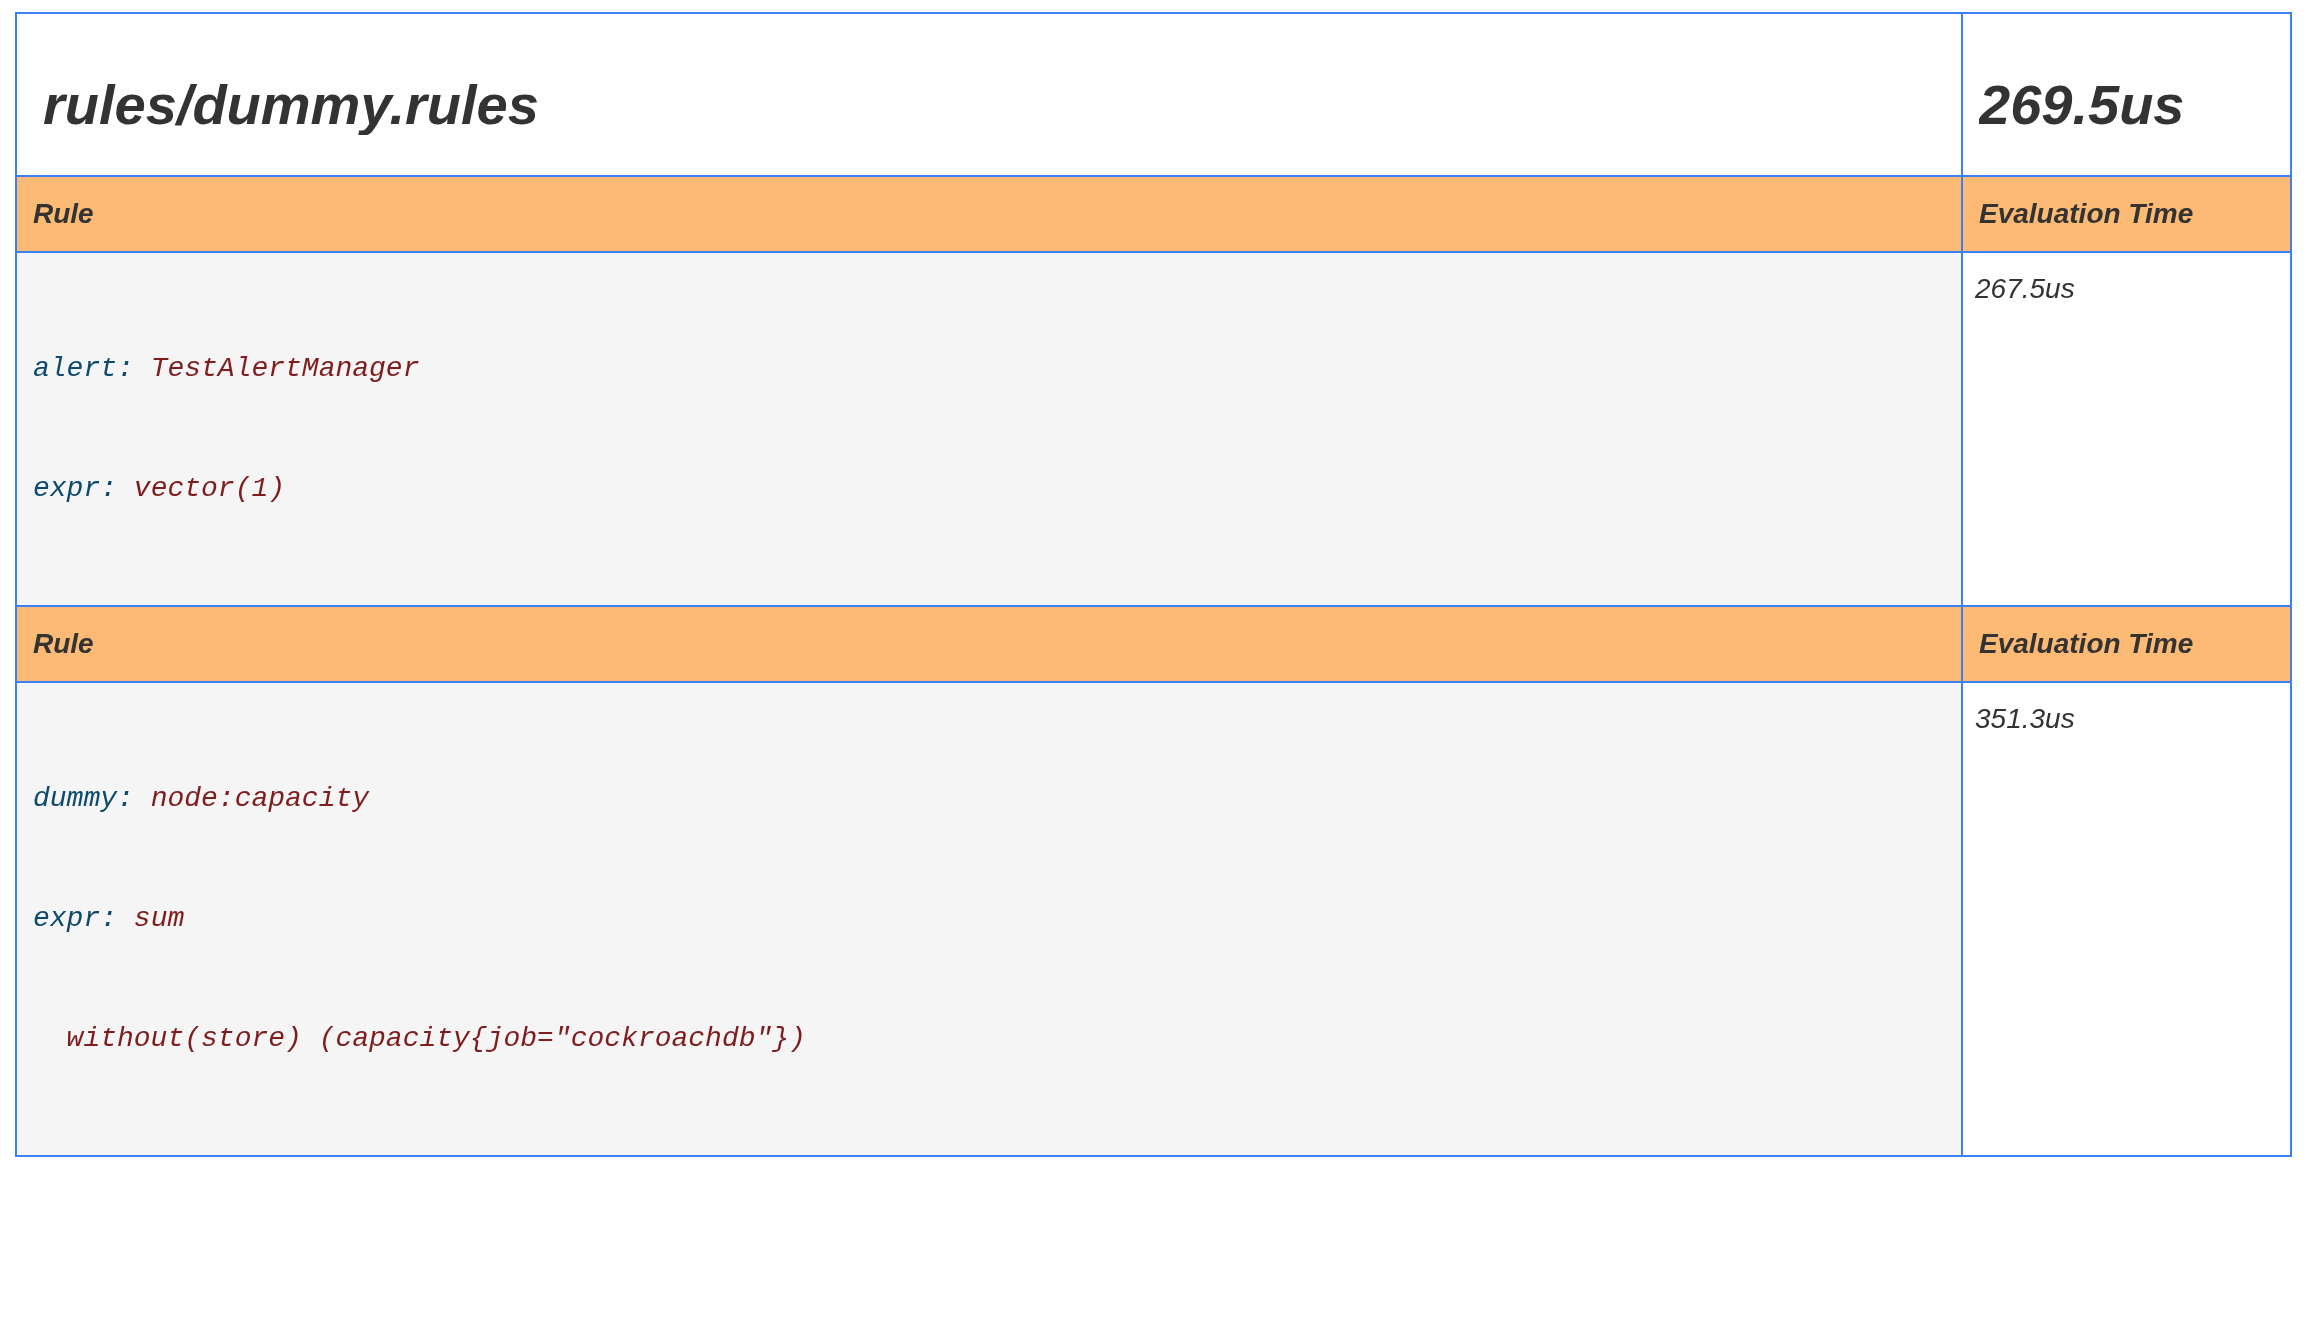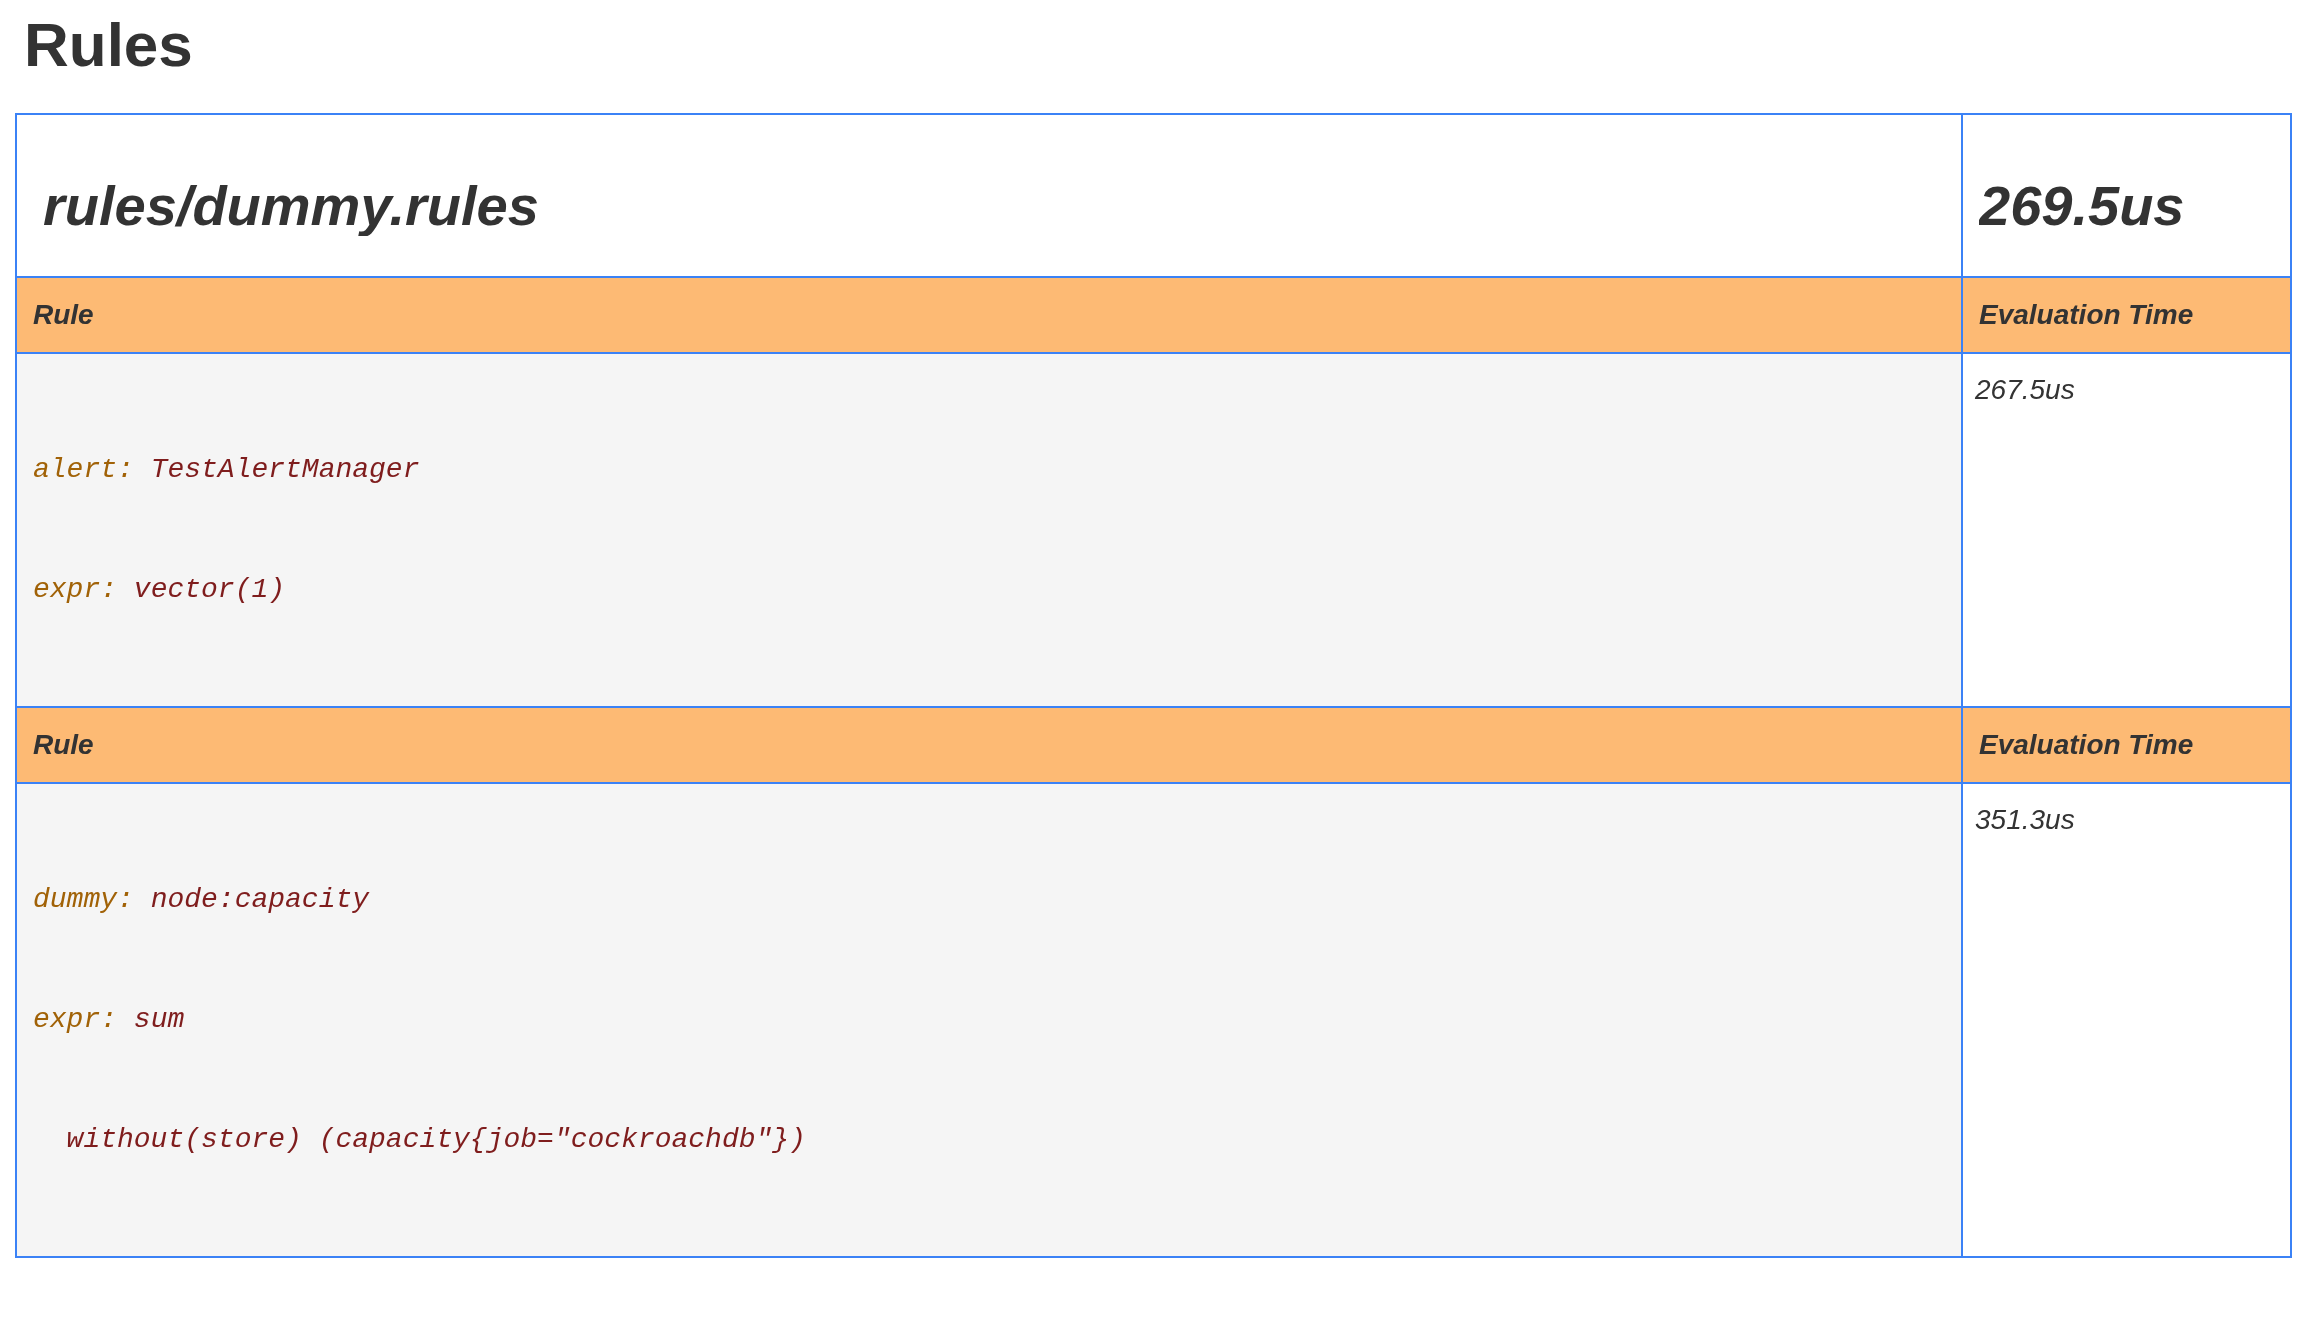--- a/index.html
+++ b/index.html
@@ -57,35 +57,34 @@
   td.rule-cell {
     background: #f5f5f5;
   }
   .code {
     font-family: "Liberation Mono", "DejaVu Sans Mono", monospace;
     font-size: 28px;
     line-height: 40px;
     white-space: pre;
     color: #333333;
   }
-  .code .code-label { color: #a16207; }
+  .code .code-label { color: #0c4a6e; }
   .code .code-value { color: #7f1d1d; text-decoration: none; cursor: pointer; }
   td.eval-cell {
     font-size: 28px;
     line-height: 40px;
     color: #333333;
     background: #ffffff;
     padding-left: 12px;
   }
 </style>
 </head>
 <body>
 
 <div class="container">
-  <h1 class="page-title">Rules</h1>
 
   <table class="rules-table">
     <colgroup>
         <col class="col-rule">
         <col class="col-eval">
       </colgroup>
 
     <tbody>
         <tr>
       <td class="group-cell">

